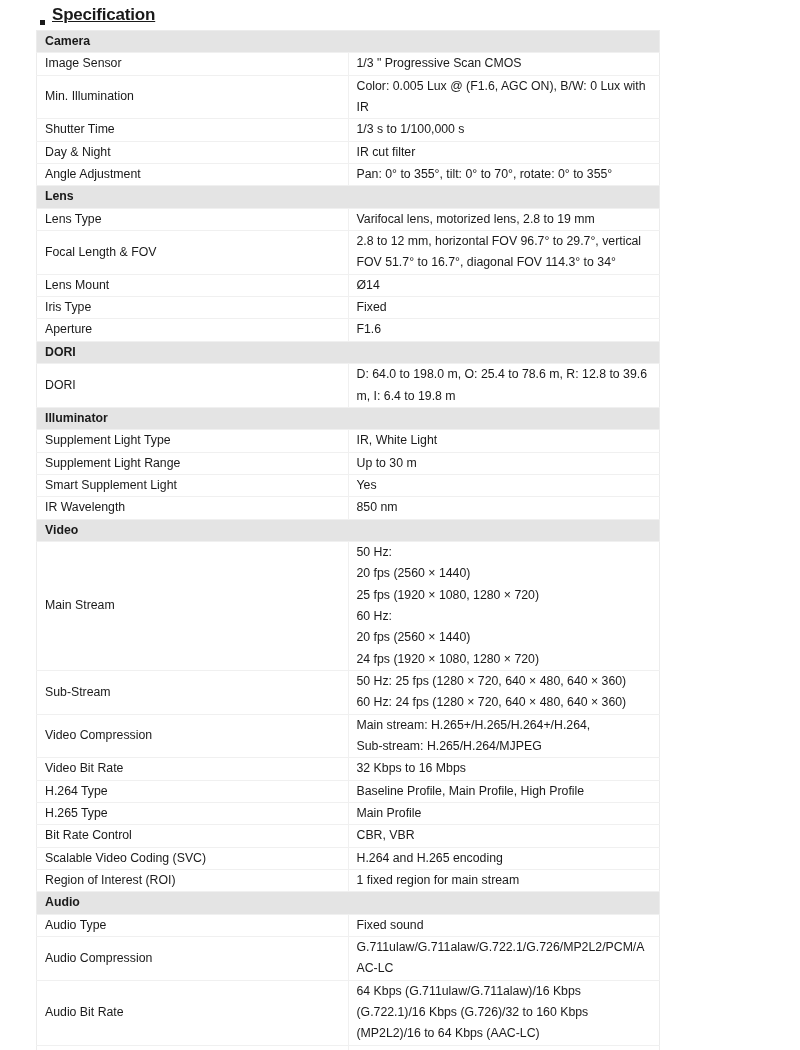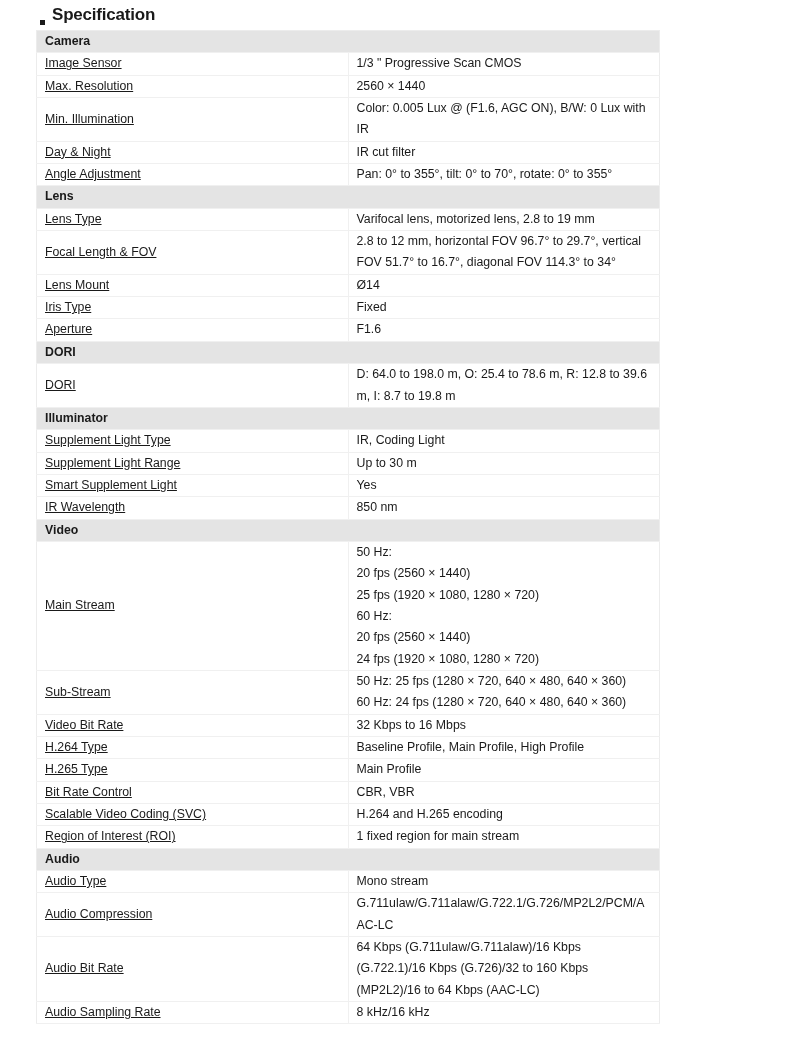--- a/index.html
+++ b/index.html
@@ -13,20 +13,21 @@
     overflow: hidden;
   }
   .page-title {
     display: flex;
     align-items: flex-end;
     margin: 5px 0 5px 40px;
     font-size: 17px;
     font-weight: bold;
     letter-spacing: -0.2px;
     height: 20px;
+    text-decoration: underline;
   }
   .title-bullet {
     display: inline-block;
     width: 5px;
     height: 5px;
     background: #1a1a1a;
     margin-right: 7px;
     margin-top: 1px;
   }
   table.spec-table {
@@ -44,21 +45,20 @@
     border-bottom: 1px solid var(--row-border, #f0f0f0);
     word-wrap: break-word;
   }
   td.header-cell {
     background: var(--header-bg, #e4e4e4);
     font-weight: bold;
   }
   td.label-cell {
     width: 193px; 
     border-right: 1px solid var(--row-border, #f0f0f0);
-    text-decoration: underline;
   }
   td.value-cell { }
 </style>
 </head>
 <body>
 
 <div class="page-title">
   <span class="title-bullet"></span>
   <span>Specification</span>
 </div>
@@ -68,32 +68,32 @@
       <tr>
         <td colspan="2" class="header-cell">Camera</td>
       </tr>
       <tr>
         <td class="label-cell">Image Sensor</td>
         <td class="value-cell">
           <div>1/3 " Progressive Scan CMOS</div>
         </td>
       </tr>
       <tr>
-        <td class="label-cell">Max. Resolution</td>
-        <td class="value-cell">
-          <div>2560 × 1440</div>
-        </td>
-      </tr>
-      <tr>
         <td class="label-cell">Min. Illumination</td>
         <td class="value-cell">
           <div>Color: 0.005 Lux @ (F1.6, AGC ON), B/W: 0 Lux with IR</div>
         </td>
       </tr>
       <tr>
+        <td class="label-cell">Shutter Time</td>
+        <td class="value-cell">
+          <div>1/3 s to 1/100,000 s</div>
+        </td>
+      </tr>
+      <tr>
         <td class="label-cell">Day &amp; Night</td>
         <td class="value-cell">
           <div>IR cut filter</div>
         </td>
       </tr>
       <tr>
         <td class="label-cell">Angle Adjustment</td>
         <td class="value-cell">
           <div>Pan: 0° to 355°, tilt: 0° to 70°, rotate: 0° to 355°</div>
         </td>
@@ -130,30 +130,30 @@
         <td class="value-cell">
           <div>F1.6</div>
         </td>
       </tr>
       <tr>
         <td colspan="2" class="header-cell">DORI</td>
       </tr>
       <tr>
         <td class="label-cell">DORI</td>
         <td class="value-cell">
-          <div>D: 64.0 to 198.0 m, O: 25.4 to 78.6 m, R: 12.8 to 39.6 m, I: 8.7 to 19.8 m</div>
+          <div>D: 64.0 to 198.0 m, O: 25.4 to 78.6 m, R: 12.8 to 39.6 m, I: 6.4 to 19.8 m</div>
         </td>
       </tr>
       <tr>
         <td colspan="2" class="header-cell">Illuminator</td>
       </tr>
       <tr>
         <td class="label-cell">Supplement Light Type</td>
         <td class="value-cell">
-          <div>IR, Coding Light</div>
+          <div>IR, White Light</div>
         </td>
       </tr>
       <tr>
         <td class="label-cell">Supplement Light Range</td>
         <td class="value-cell">
           <div>Up to 30 m</div>
         </td>
       </tr>
       <tr>
         <td class="label-cell">Smart Supplement Light</td>
@@ -182,20 +182,27 @@
         </td>
       </tr>
       <tr>
         <td class="label-cell">Sub-Stream</td>
         <td class="value-cell">
           <div>50 Hz: 25 fps (1280 × 720, 640 × 480, 640 × 360)</div>
           <div>60 Hz: 24 fps (1280 × 720, 640 × 480, 640 × 360)</div>
         </td>
       </tr>
       <tr>
+        <td class="label-cell">Video Compression</td>
+        <td class="value-cell">
+          <div>Main stream: H.265+/H.265/H.264+/H.264,</div>
+          <div>Sub-stream: H.265/H.264/MJPEG</div>
+        </td>
+      </tr>
+      <tr>
         <td class="label-cell">Video Bit Rate</td>
         <td class="value-cell">
           <div>32 Kbps to 16 Mbps</div>
         </td>
       </tr>
       <tr>
         <td class="label-cell">H.264 Type</td>
         <td class="value-cell">
           <div>Baseline Profile, Main Profile, High Profile</div>
         </td>
@@ -223,21 +230,21 @@
         <td class="value-cell">
           <div>1 fixed region for main stream</div>
         </td>
       </tr>
       <tr>
         <td colspan="2" class="header-cell">Audio</td>
       </tr>
       <tr>
         <td class="label-cell">Audio Type</td>
         <td class="value-cell">
-          <div>Mono stream</div>
+          <div>Fixed sound</div>
         </td>
       </tr>
       <tr>
         <td class="label-cell">Audio Compression</td>
         <td class="value-cell">
           <div>G.711ulaw/G.711alaw/G.722.1/G.726/MP2L2/PCM/AAC-LC</div>
         </td>
       </tr>
       <tr>
         <td class="label-cell">Audio Bit Rate</td>

